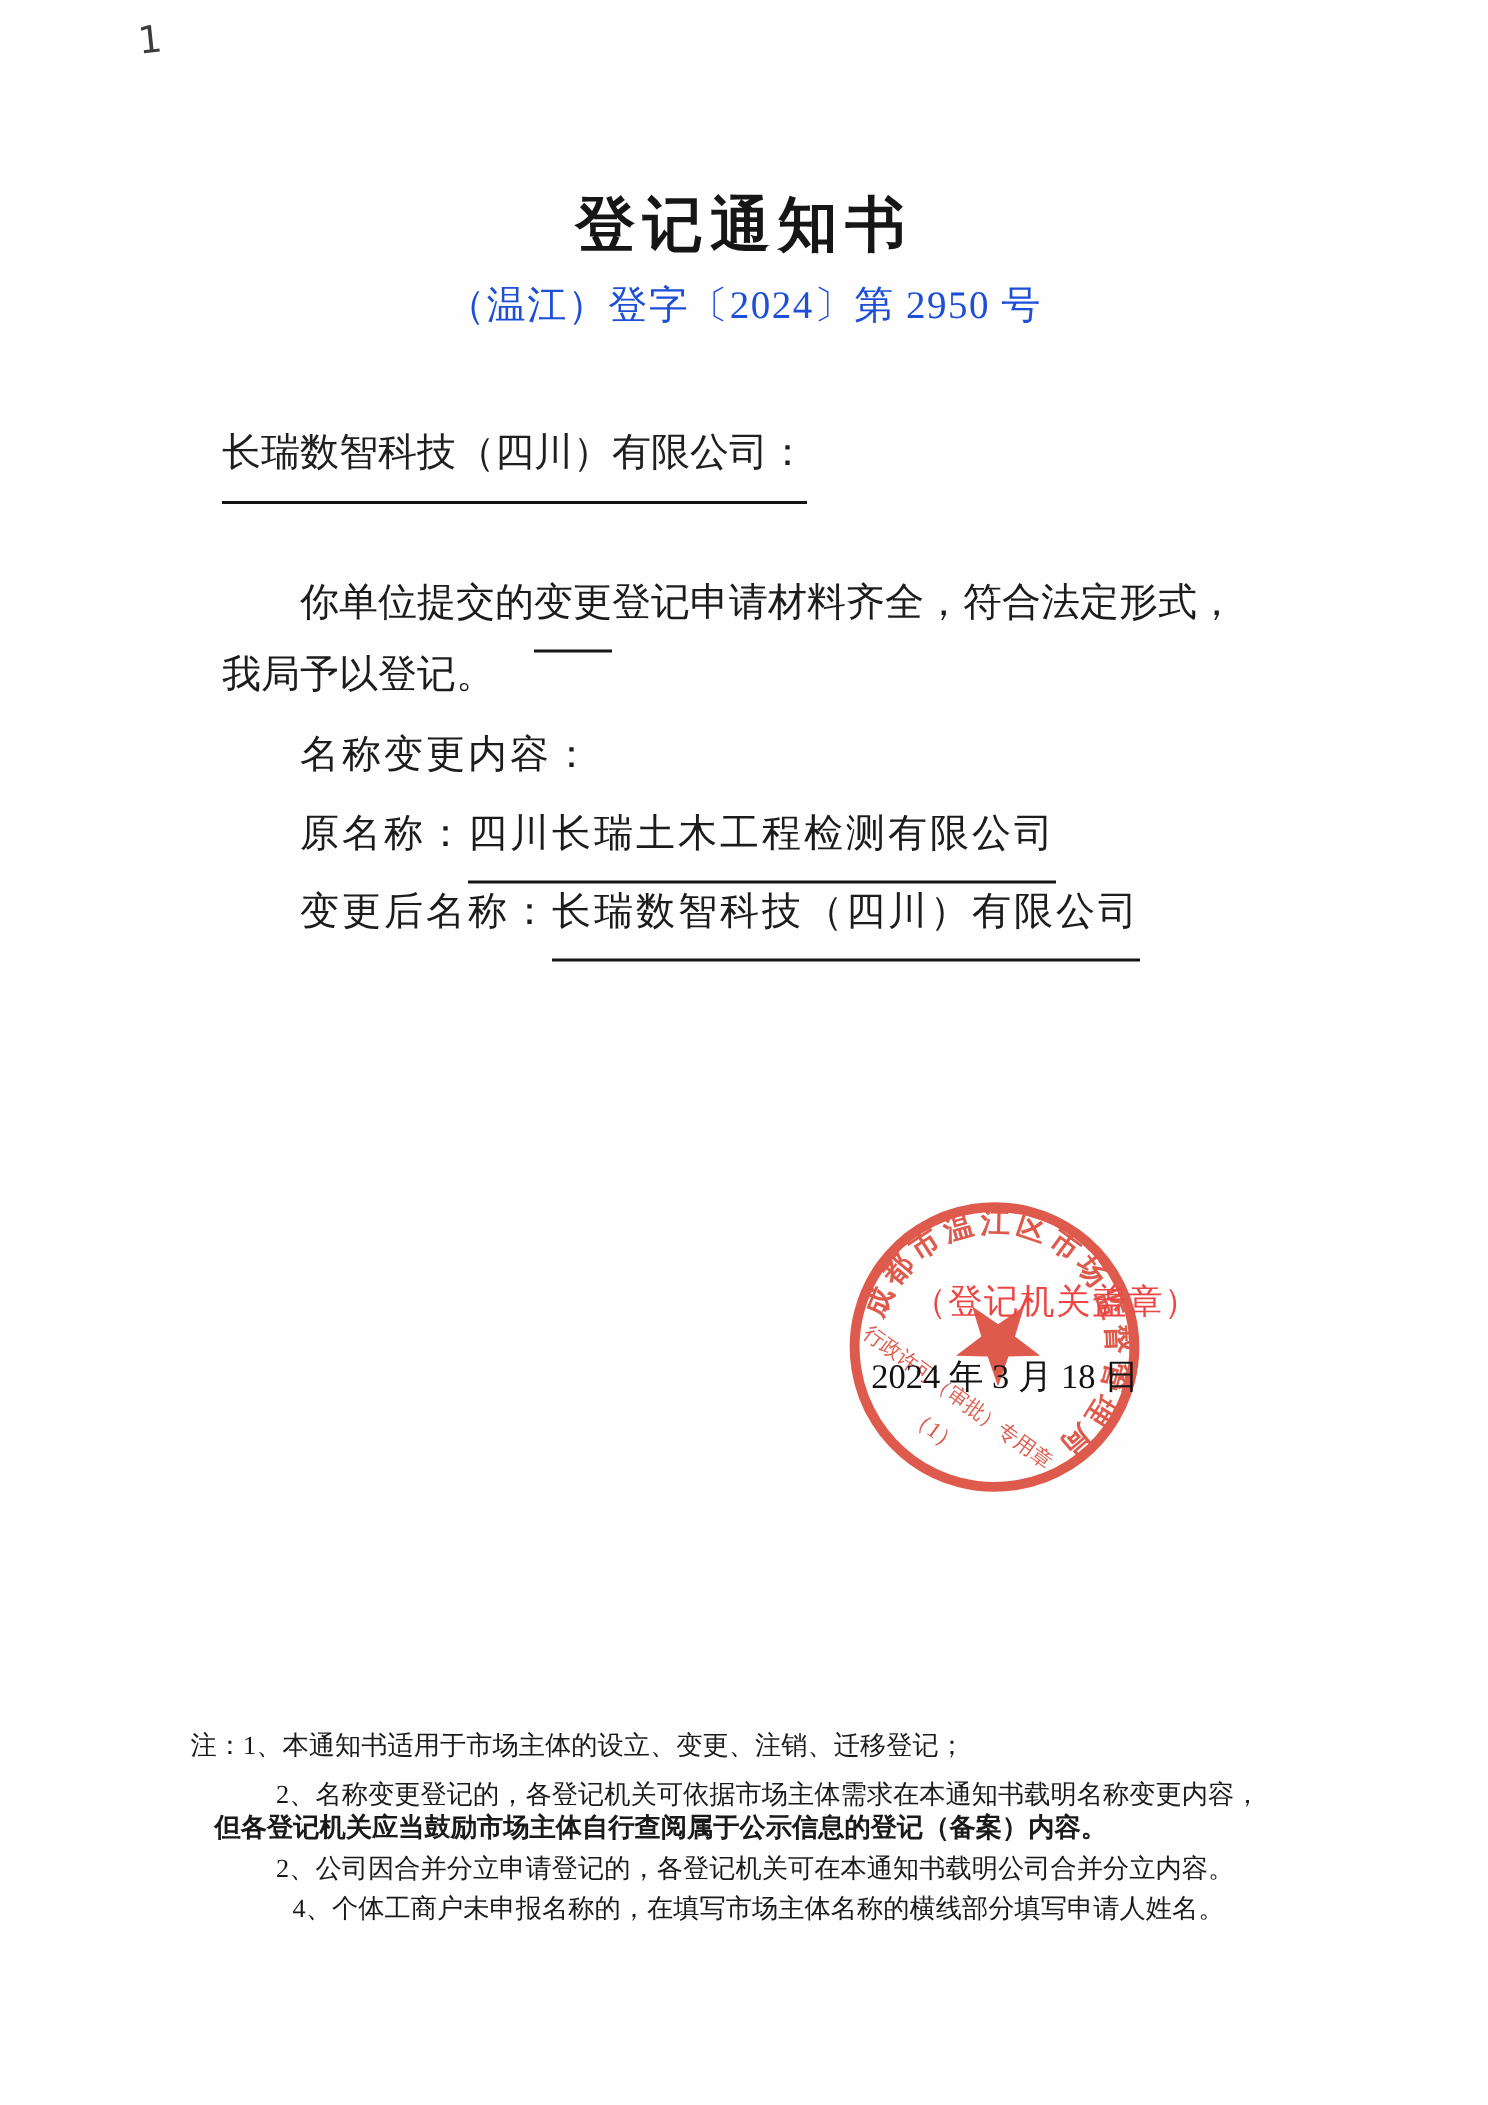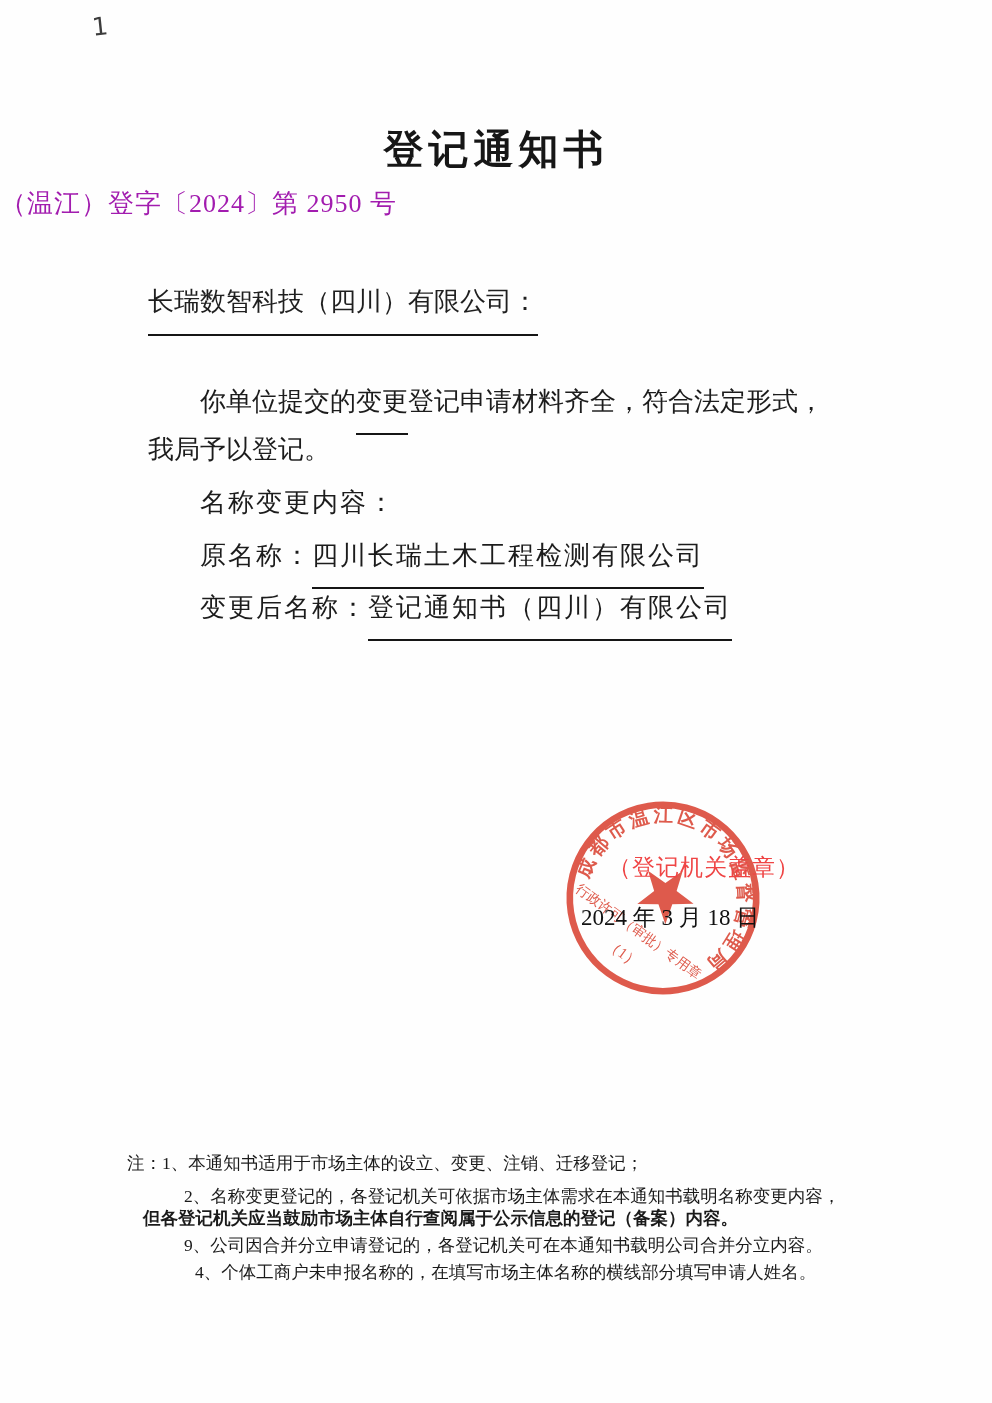--- a/index.html
+++ b/index.html
@@ -21,23 +21,24 @@
   }
   .doc-title{
     left:0;right:0;top:122px;
     text-align:center;
     font-size:40px;font-weight:700;
     letter-spacing:5px;
     color:#161616;
   }
   .doc-number{
     left:0;right:0;top:186px;
+    text-align:center;
     font-size:26px;
     letter-spacing:1px;
-    color:#a21caf;
+    color:#1d4ed8;
   }
   .addressee{
     left:148px;top:284px;
     font-size:26px;
     border-bottom:2px solid #151515;
     padding-bottom:15px;
   }
   .bodyline{font-size:26px;color:#1c1c1c;}
   .l1{left:200px;top:384px;}
   .l2{left:148px;top:432px;}
@@ -89,21 +90,21 @@
   <div class="abs addressee">长瑞数智科技（四川）有限公司：</div>
 
   <div class="abs bodyline l1"><span>你单位提交的</span><span class="uline">变更</span><span>登记申请材料齐全，符合法定形式，</span></div>
 
   <div class="abs bodyline l2">我局予以登记。</div>
 
   <div class="abs bodyline l4"><span>原名称：</span><span class="uline">四川长瑞土木工程检测有限公司</span></div>
 
   <div class="abs bodyline l3">名称变更内容：</div>
 
-  <div class="abs bodyline l5"><span>变更后名称：</span><span class="uline">登记通知书（四川）有限公司</span></div>
+  <div class="abs bodyline l5"><span>变更后名称：</span><span class="uline">长瑞数智科技（四川）有限公司</span></div>
 
   <div class="abs seal-wrap">
     <svg class="seal-svg" width="214" height="214" viewBox="0 0 210 210" xmlns="http://www.w3.org/2000/svg">
       <defs>
         <path id="seal-arc" d="M 35 132 A 75 75 0 1 1 175 132" fill="none"></path>
       </defs>
       <g transform="rotate(36 105 105)">
         <circle cx="105" cy="105" r="91.5" fill="none" stroke="#d9402f" stroke-width="6.5"></circle>
         <text font-size="19" letter-spacing="3.5" font-weight="bold" fill="#d9402f" font-family="Liberation Serif, DejaVu Serif, serif">
           <textPath href="#seal-arc" startOffset="50%" text-anchor="middle">成都市温江区市场监督管理局</textPath>
@@ -114,16 +115,16 @@
       </g>
     </svg>
   </div>
 
   <div class="abs stamp-caption">（登记机关盖章）</div>
   <div class="abs stamp-date">2024 年 3 月 18 日</div>
 
   <div class="abs note n1">注：1、本通知书适用于市场主体的设立、变更、注销、迁移登记；</div>
   <div class="abs note n2">2、名称变更登记的，各登记机关可依据市场主体需求在本通知书载明名称变更内容，</div>
   <div class="abs note n3">但各登记机关应当鼓励市场主体自行查阅属于公示信息的登记（备案）内容。</div>
-  <div class="abs note n4">9、公司因合并分立申请登记的，各登记机关可在本通知书载明公司合并分立内容。</div>
+  <div class="abs note n4">2、公司因合并分立申请登记的，各登记机关可在本通知书载明公司合并分立内容。</div>
   <div class="abs note n5">4、个体工商户未申报名称的，在填写市场主体名称的横线部分填写申请人姓名。</div>
 
 </div>
 
 </body></html>

